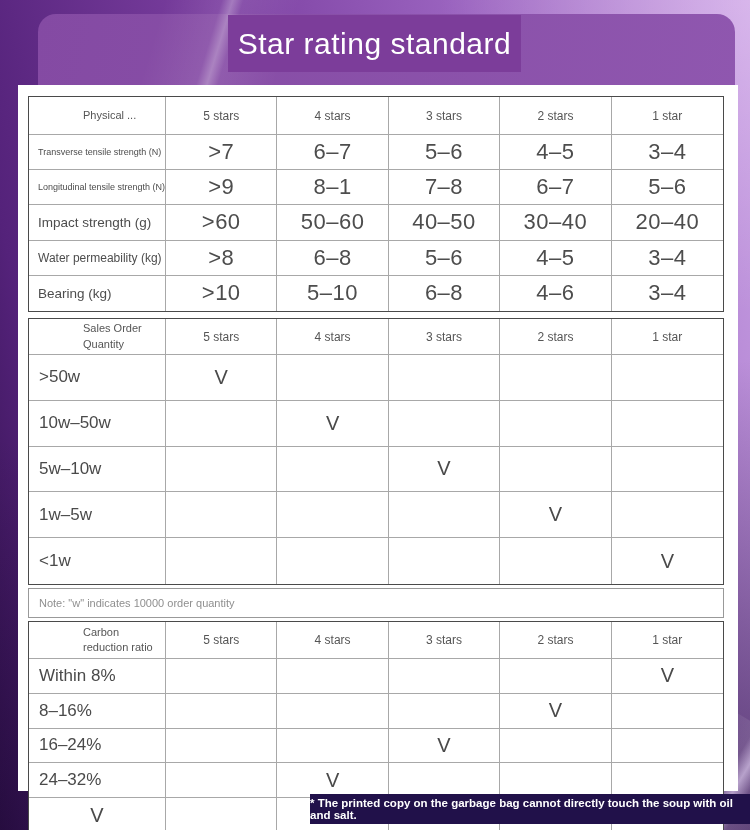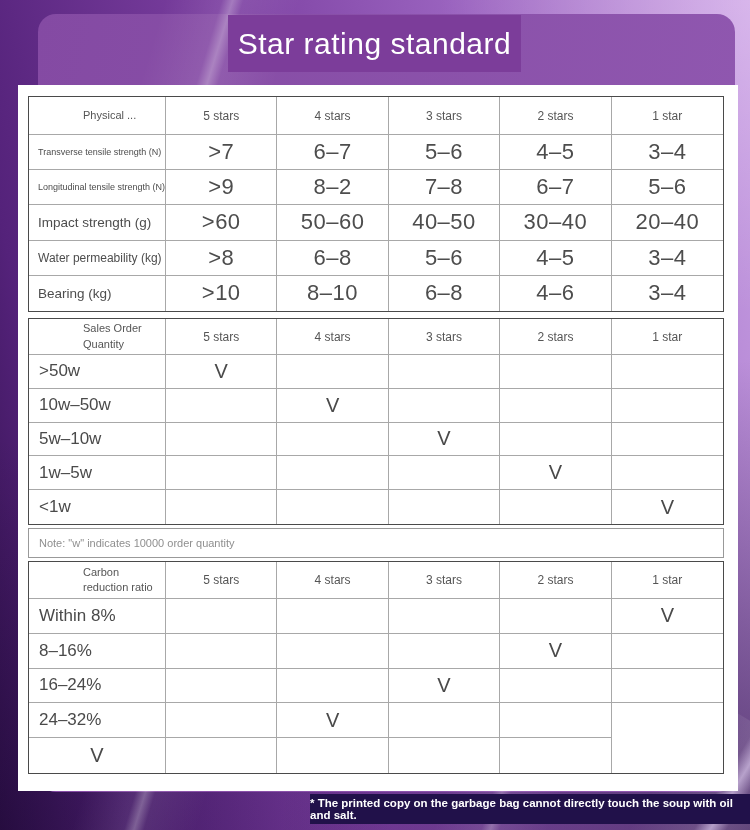--- a/index.html
+++ b/index.html
@@ -30,21 +30,21 @@
   .title-banner { position:absolute; left:228px; top:15px; width:293px; height:57px;
     background:#7c3d9a; display:flex; align-items:center; justify-content:center; }
   .title-banner span { color:#ffffff; font-size:30px; letter-spacing:.5px; }
 
   .card { position:absolute; left:18px; top:85px; width:720px; height:706px;
     background:#ffffff; padding-left:10px; }
 
   .tbl { display:grid; grid-template-columns:137px repeat(5,1fr);
     width:696px; border:1px solid #4a4a4a; background:#fff; }
   .tbl1 { margin-top:11px; height:216px; grid-template-rows:38px repeat(5,1fr); }
-  .tbl2 { margin-top:6px;  height:207px; grid-template-rows:36px repeat(5,1fr); }
+  .tbl2 { margin-top:6px;  height:267px; grid-template-rows:36px repeat(5,1fr); }
   .tbl3 { margin-top:3px;  height:213px; grid-template-rows:37px repeat(5,1fr); }
 
   .cell { border-right:1px solid #a8a8a8; border-bottom:1px solid #a8a8a8;
     display:flex; align-items:center; justify-content:center; overflow:hidden; }
   .tbl .cell:nth-child(6n) { border-right:none; }
   .tbl .cell:nth-last-child(-n+6) { border-bottom:none; }
 
   .corner { justify-content:flex-start; padding-left:10px; }
   .corner span { font-size:11px; color:#555; white-space:pre-line; line-height:1.4;margin-left:44px; }
   .shead span { font-size:12px; color:#555; }
@@ -116,21 +116,21 @@
         <div class="cell num">
           <span>3–4</span>
         </div>
         <div class="cell rlabel">
           <span style="font-size: 9px;">Longitudinal tensile strength (N)</span>
         </div>
         <div class="cell num">
           <span>&gt;9</span>
         </div>
         <div class="cell num">
-          <span>8–2</span>
+          <span>8–1</span>
         </div>
         <div class="cell num">
           <span>7–8</span>
         </div>
         <div class="cell num">
           <span>6–7</span>
         </div>
         <div class="cell num">
           <span>5–6</span>
         </div>
@@ -170,21 +170,21 @@
         <div class="cell num">
           <span>3–4</span>
         </div>
         <div class="cell rlabel">
           <span style="font-size: 13.5px;">Bearing (kg)</span>
         </div>
         <div class="cell num">
           <span>&gt;10</span>
         </div>
         <div class="cell num">
-          <span>8–10</span>
+          <span>5–10</span>
         </div>
         <div class="cell num">
           <span>6–8</span>
         </div>
         <div class="cell num">
           <span>4–6</span>
         </div>
         <div class="cell num">
           <span>3–4</span>
         </div>

